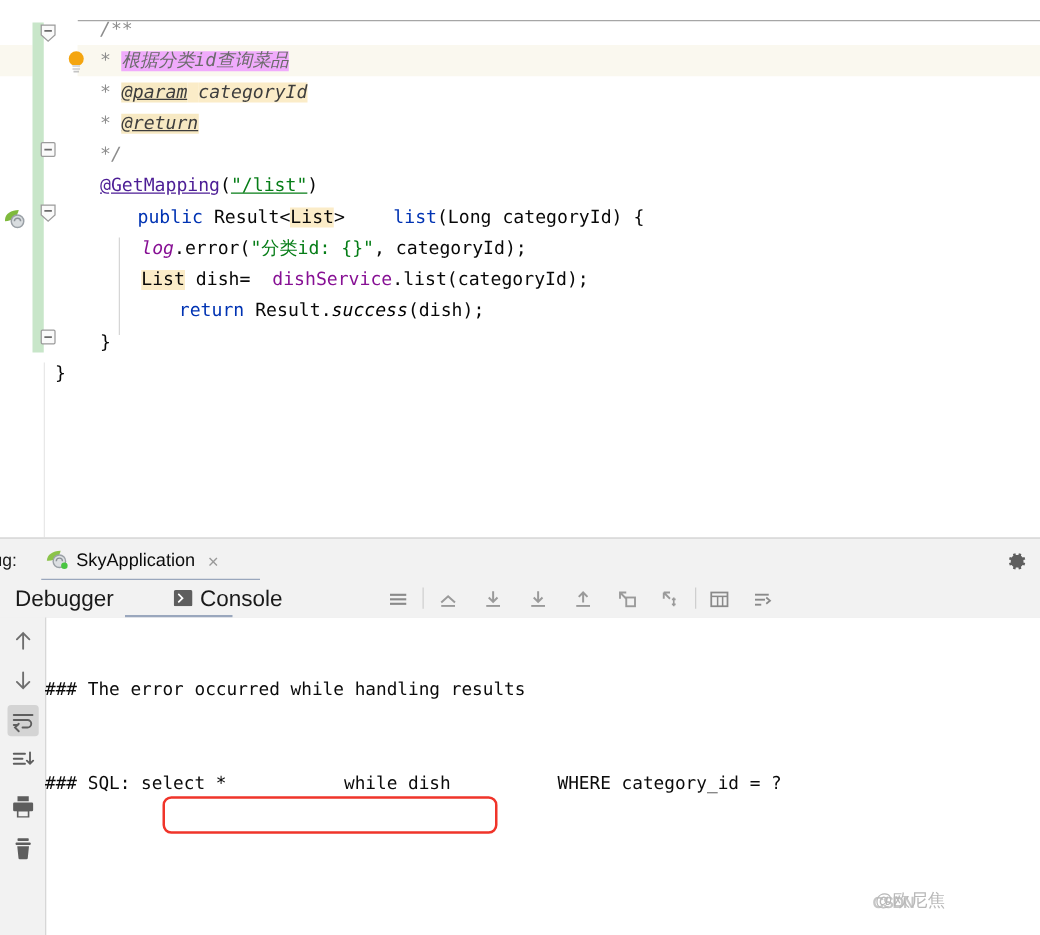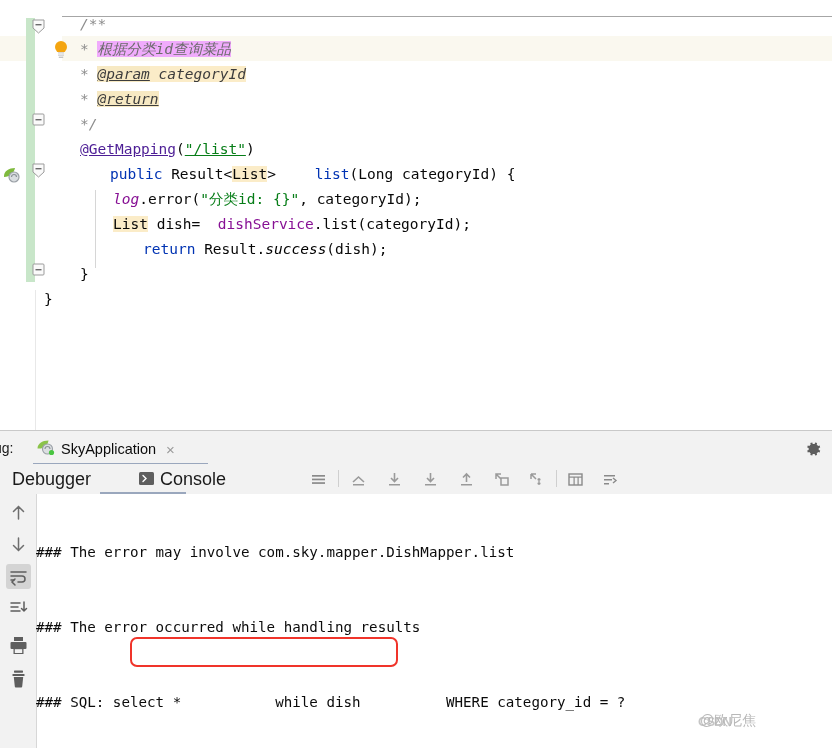--- a/index.html
+++ b/index.html
@@ -375,21 +375,20 @@
               <g fill="#5e5e5e">
                 <rect x="6" y="2.5" width="9" height="2.2" rx="0.6"></rect>
                 <rect x="4.5" y="6" width="12" height="2" rx="0.6"></rect>
                 <path d="M5.8 9h9.4l-1 9.5a1 1 0 0 1-1 .9H7.8a1 1 0 0 1-1-.9z"></path>
               </g>
             </svg>
         </div>
       </div>
 
       <div class="console-text">
-        <div>### The error may involve com.sky.mapper.DishMapper.list</div>
         <div>### The error occurred while handling results</div>
         <div>### SQL: select *           while dish          WHERE category_id = ?</div>
         
         
         
         
         
         
         
       </div>

